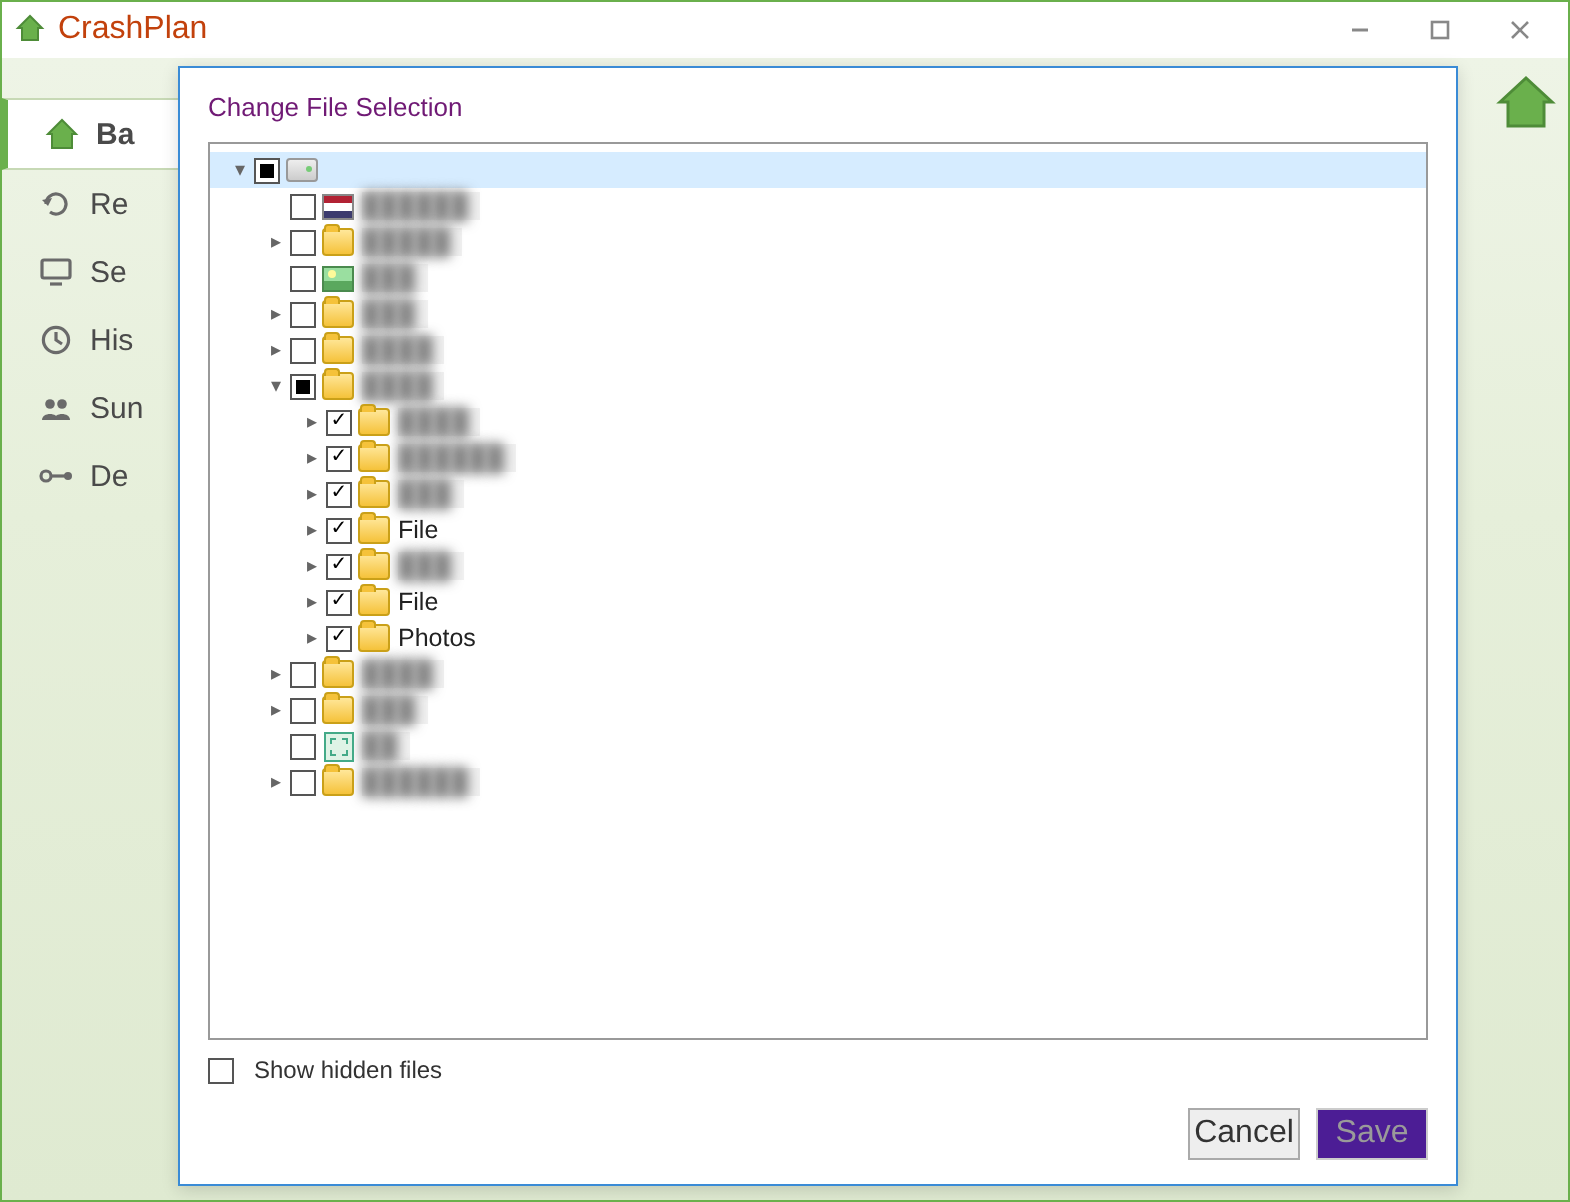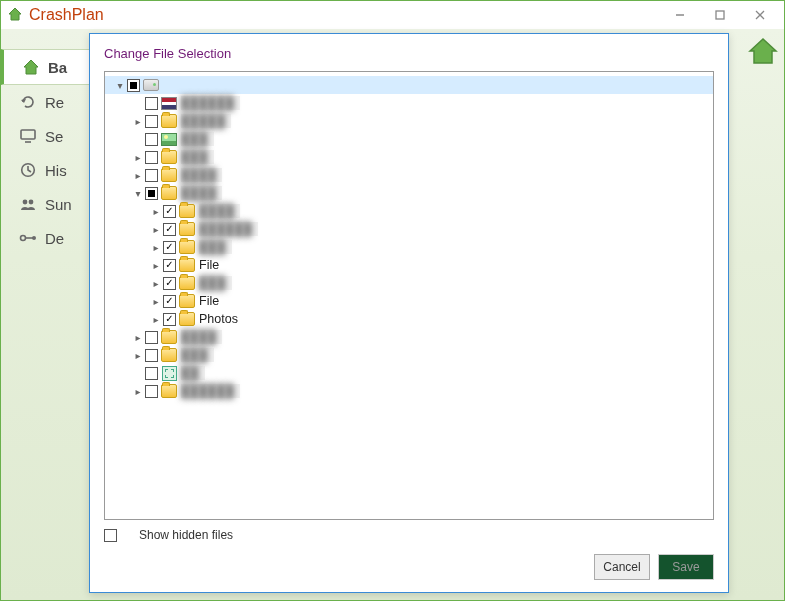--- a/index.html
+++ b/index.html
@@ -23,24 +23,24 @@
 .indent{display:inline-block}
 .tw{width:14px;height:14px;display:flex;align-items:center;justify-content:center;color:#666;font-size:10px}
 .cb{width:13px;height:13px;border:1px solid #555;background:#fff;display:inline-flex;align-items:center;justify-content:center;margin-right:3px;box-sizing:border-box}
 .cb.checked::after{content:"✓";font-size:10px;line-height:10px;color:#000}
 .cb.mixed{background:#fff}
 .cb.mixed::after{content:"";width:7px;height:7px;background:#000}
 .ficon{width:16px;height:14px;margin-right:4px;display:inline-flex;align-items:center;justify-content:center}
 .lbl{padding-right:6px}
 .lbl.blur{color:transparent;text-shadow:0 0 6px rgba(120,120,120,.9);background:rgba(200,200,200,.25)}
 .row.sel{background:#d6ecff}
-.options{padding:8px 0 4px 0;display:flex;align-items:center;gap:19px}
+.options{padding:8px 0 4px 0;display:flex;align-items:center;gap:7px}
 .dlg-buttons{display:flex;justify-content:flex-end;gap:8px;padding-top:8px}
-.btn{min-width:54px;height:24px;border:1px solid #aaa;background:#eee;display:flex;align-items:center;justify-content:center;font-size:12px;color:#333}
-.btn.disabled{color:#9a9a9a;border-color:#ccc;background:#14532d}
+.btn{min-width:54px;height:24px;border:1px solid #aaa;background:#eee;display:flex;align-items:center;justify-content:center;font-size:16px;color:#333}
+.btn.disabled{color:#9a9a9a;border-color:#ccc;background:#4c1d95}
 
 .folder{width:15px;height:12px;background:linear-gradient(#ffe79a,#f5c23a);border:1px solid #caa018;border-radius:2px;position:relative}
 .folder::before{content:"";position:absolute;top:-3px;left:0;width:6px;height:3px;background:#f5c23a;border:1px solid #caa018;border-bottom:none;border-radius:2px 2px 0 0}
 .drive{width:15px;height:10px;background:linear-gradient(#eee,#ccc);border:1px solid #999;border-radius:2px;position:relative}
 .drive::after{content:"";position:absolute;right:2px;top:3px;width:3px;height:3px;background:#7c7;border-radius:50%}
 .flag{width:14px;height:11px;background:linear-gradient(180deg,#b22234 0 33%,#fff 33% 66%,#3c3b6e 66% 100%);border:1px solid #888}
 .img{width:14px;height:11px;background:linear-gradient(180deg,#9adfa0 0 60%,#5aa85e 60% 100%);border:1px solid #4a8a4e;position:relative}
 .img::after{content:"";position:absolute;left:2px;top:1px;width:4px;height:4px;background:#fffa9a;border-radius:50%}
 .sys{width:13px;height:13px;border:1px solid #4a8;background:#dff3e6;position:relative}
 .sys::after{content:"";position:absolute;left:2px;top:2px;right:2px;bottom:2px;border:1px dashed #4a8}

